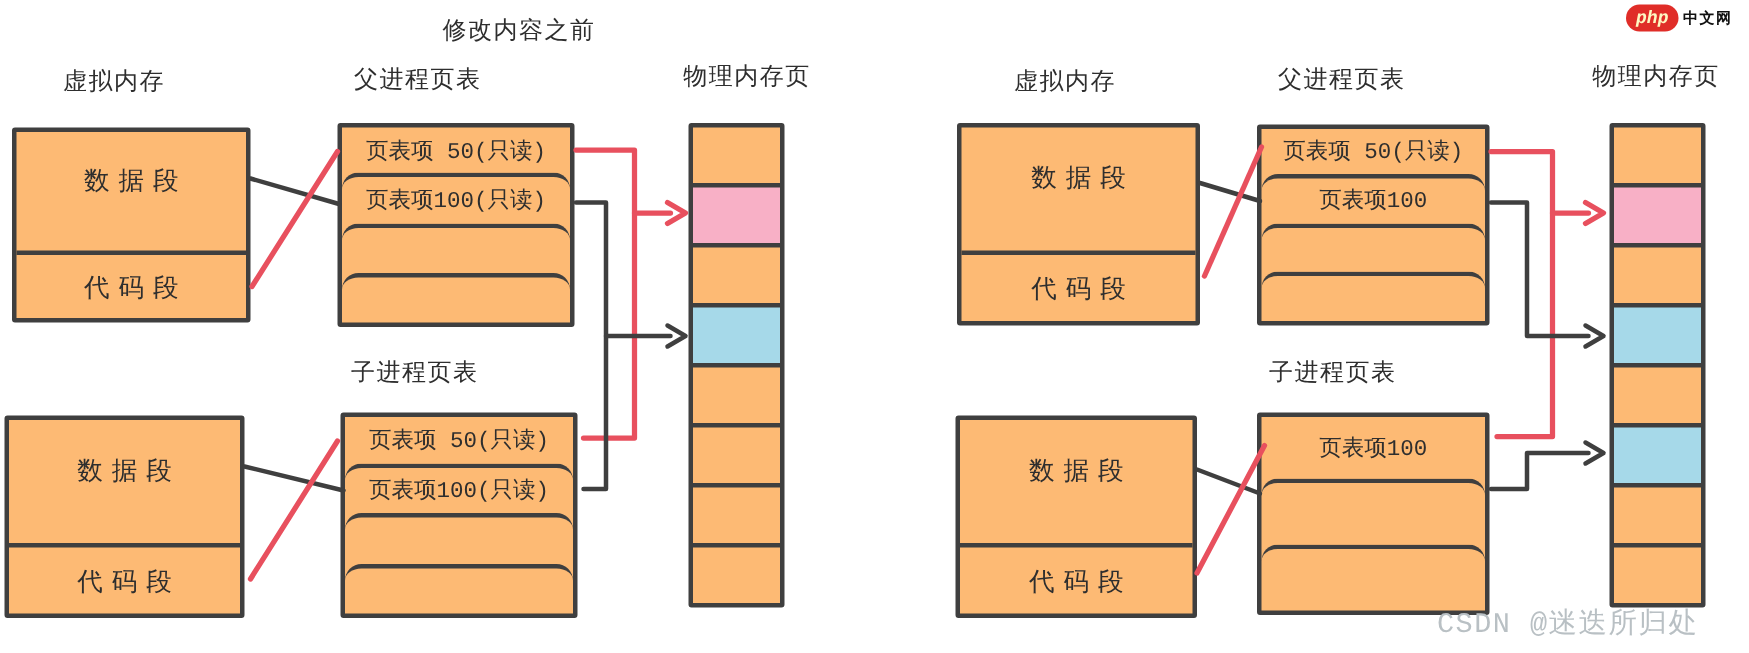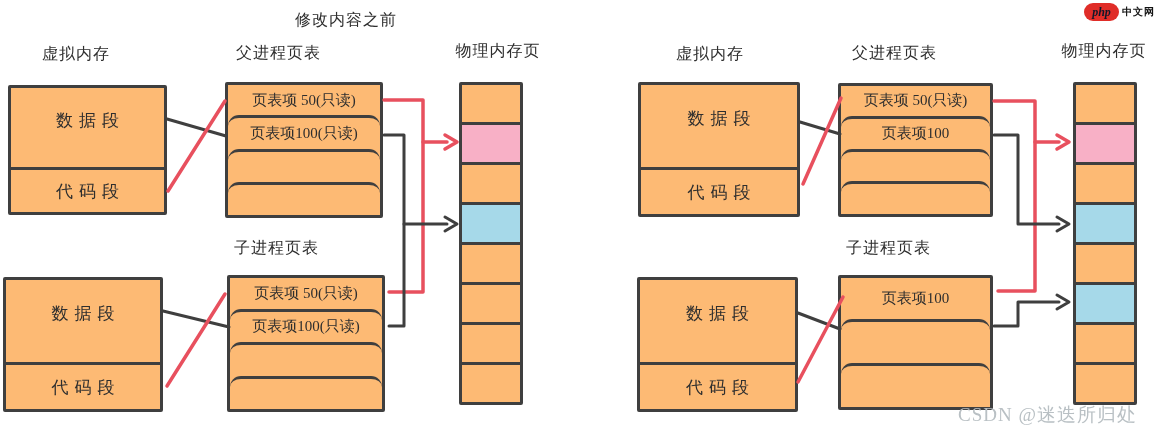--- a/index.html
+++ b/index.html
@@ -1,17 +1,17 @@
 <!DOCTYPE html>
 <html style="--ink: #3f3f3f; --red: #e8505e; --pink: #f8b0c6; --blue: #a6d9e9; --watermark: #b9c0c4; --logo_red: #e02d28;"><head>
 <meta charset="utf-8">
 <style>
   html,body{margin:0;padding:0;background:#fff;}
   .canvas{position:relative;width:1166px;height:435px;background:#ffffff;overflow:hidden;
-          font-family:Liberation Serif, serif;color:#2e2e2e;}
+          font-family:Liberation Mono, monospace;color:#2e2e2e;}
   .title{position:absolute;font-size:16px;letter-spacing:1px;text-align:center;white-space:nowrap;}
   .lbl{position:absolute;font-size:16px;letter-spacing:1px;white-space:nowrap;text-align:center;}
   .box{position:absolute;border:3px solid var(--ink,#3f3f3f);border-radius:2px;background:#fdba74;
        box-sizing:border-box;display:flex;flex-direction:column;}
   .vmcell{flex:1;display:flex;align-items:center;justify-content:center;
           font-size:17px;letter-spacing:6px;padding-left:6px;box-sizing:border-box;text-align:center;}
   .vmcell.c1{flex:0 0 52%;}
   .vmcell + .vmcell{border-top:3px solid var(--ink,#3f3f3f);margin-top:15px;}
   .trow{flex:1;display:flex;align-items:center;justify-content:center;
         font-size:15px;white-space:nowrap;box-sizing:border-box;}
@@ -19,21 +19,21 @@
   .pcell{flex:1;box-sizing:border-box;}
   .pcell + .pcell{border-top:3px solid var(--ink,#3f3f3f);}
   .pcell[data-fill="pink"]{background:var(--pink,#f8b0c6);}
   .pcell[data-fill="blue"]{background:var(--blue,#a6d9e9);}
   svg.overlay{position:absolute;left:0;top:0;pointer-events:none;}
   svg.overlay path{fill:none;stroke-width:3;stroke-linecap:round;stroke-linejoin:round;}
   svg.overlay path.red{stroke:var(--red,#e8505e);stroke-width:3.5;}
   svg.overlay path.ink{stroke:var(--ink,#3f3f3f);}
   .logo{position:absolute;left:1084px;top:3px;display:flex;align-items:center;}
   .logo-badge{width:35px;height:18px;border-radius:10px;background:var(--logo_red,#e02d28);
-              color:#0f172a;font-size:12px;font-weight:bold;font-style:italic;
+              color:#fef9c3;font-size:12px;font-weight:bold;font-style:italic;
               display:flex;align-items:center;justify-content:center;}
   .logo-site{margin-left:3px;font-size:10px;font-weight:bold;color:#111;letter-spacing:1px;}
   .watermark{position:absolute;left:958px;top:402px;font-size:19px;letter-spacing:1px;
              color:var(--watermark,#b9c0c4);white-space:nowrap;text-align:right;}
 </style>
 </head>
 <body>
 
 <div class="canvas">
 

